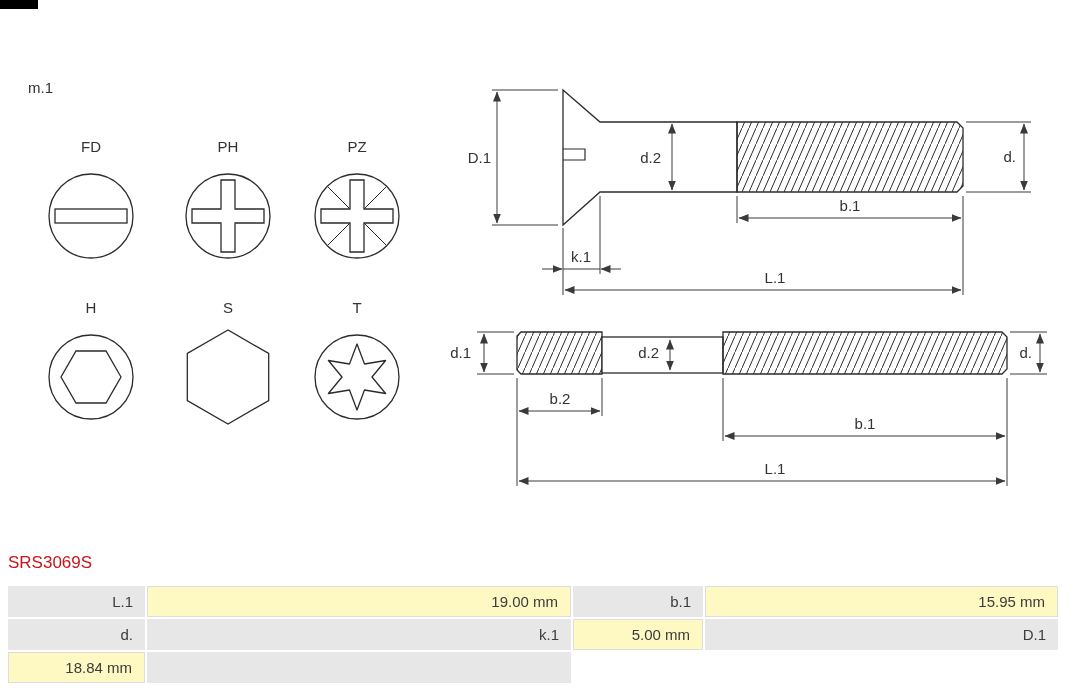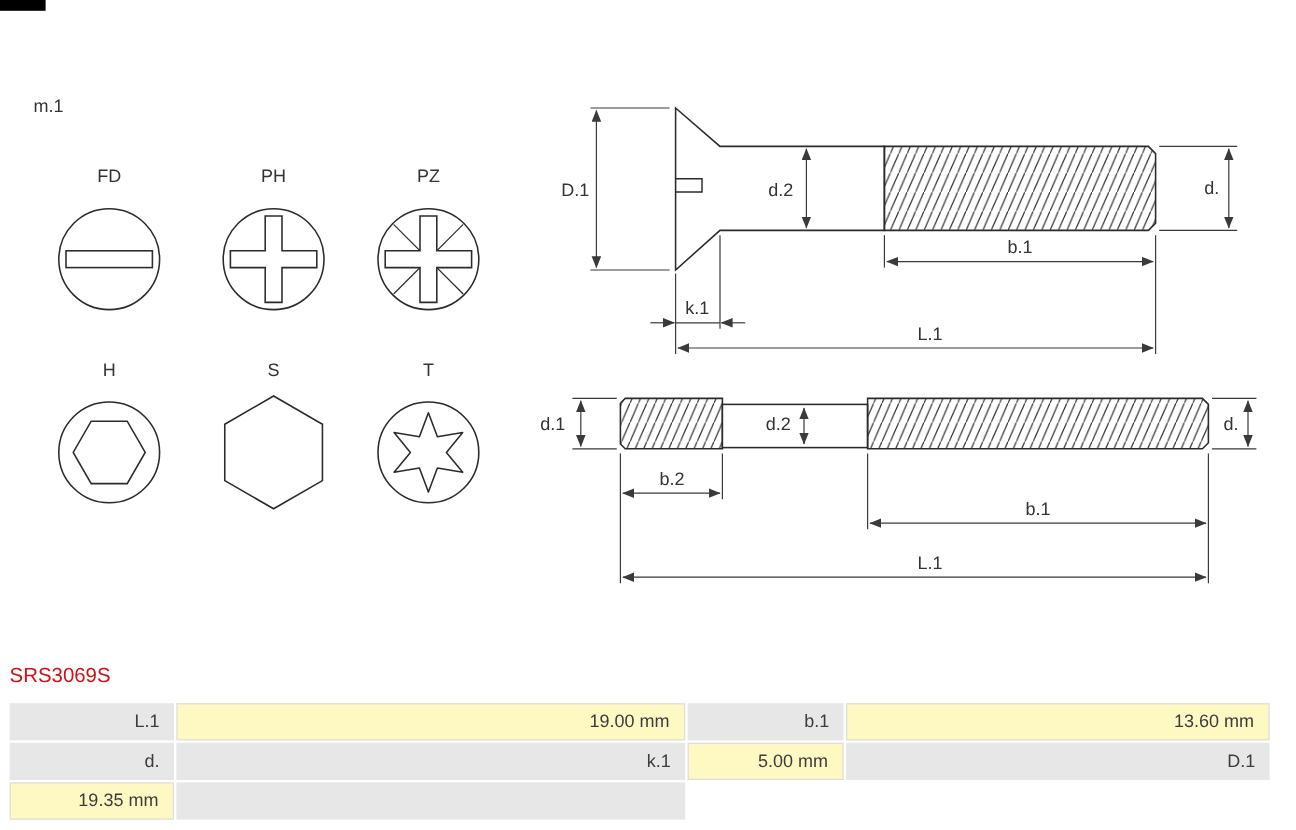--- a/index.html
+++ b/index.html
@@ -182,23 +182,23 @@
     <text x="775" y="474" text-anchor="middle">L.1</text>
   </g>
 </svg>
 
 <div class="partno">SRS3069S</div>
 
 <div class="spec">
   <div class="cell lbl">L.1</div>
   <div class="cell val">19.00 mm</div>
   <div class="cell lbl">b.1</div>
-  <div class="cell val">13.60 mm</div>
+  <div class="cell val">15.95 mm</div>
 
   <div class="cell lbl">d.</div>
   <div class="cell lbl">k.1</div>
   <div class="cell val">5.00 mm</div>
 
   <div class="cell lbl">D.1</div>
-  <div class="cell val">19.35 mm</div>
+  <div class="cell val">18.84 mm</div>
   <div class="cell lbl"></div>
   <div class="cell"></div>
 </div>
 
 </body></html>

